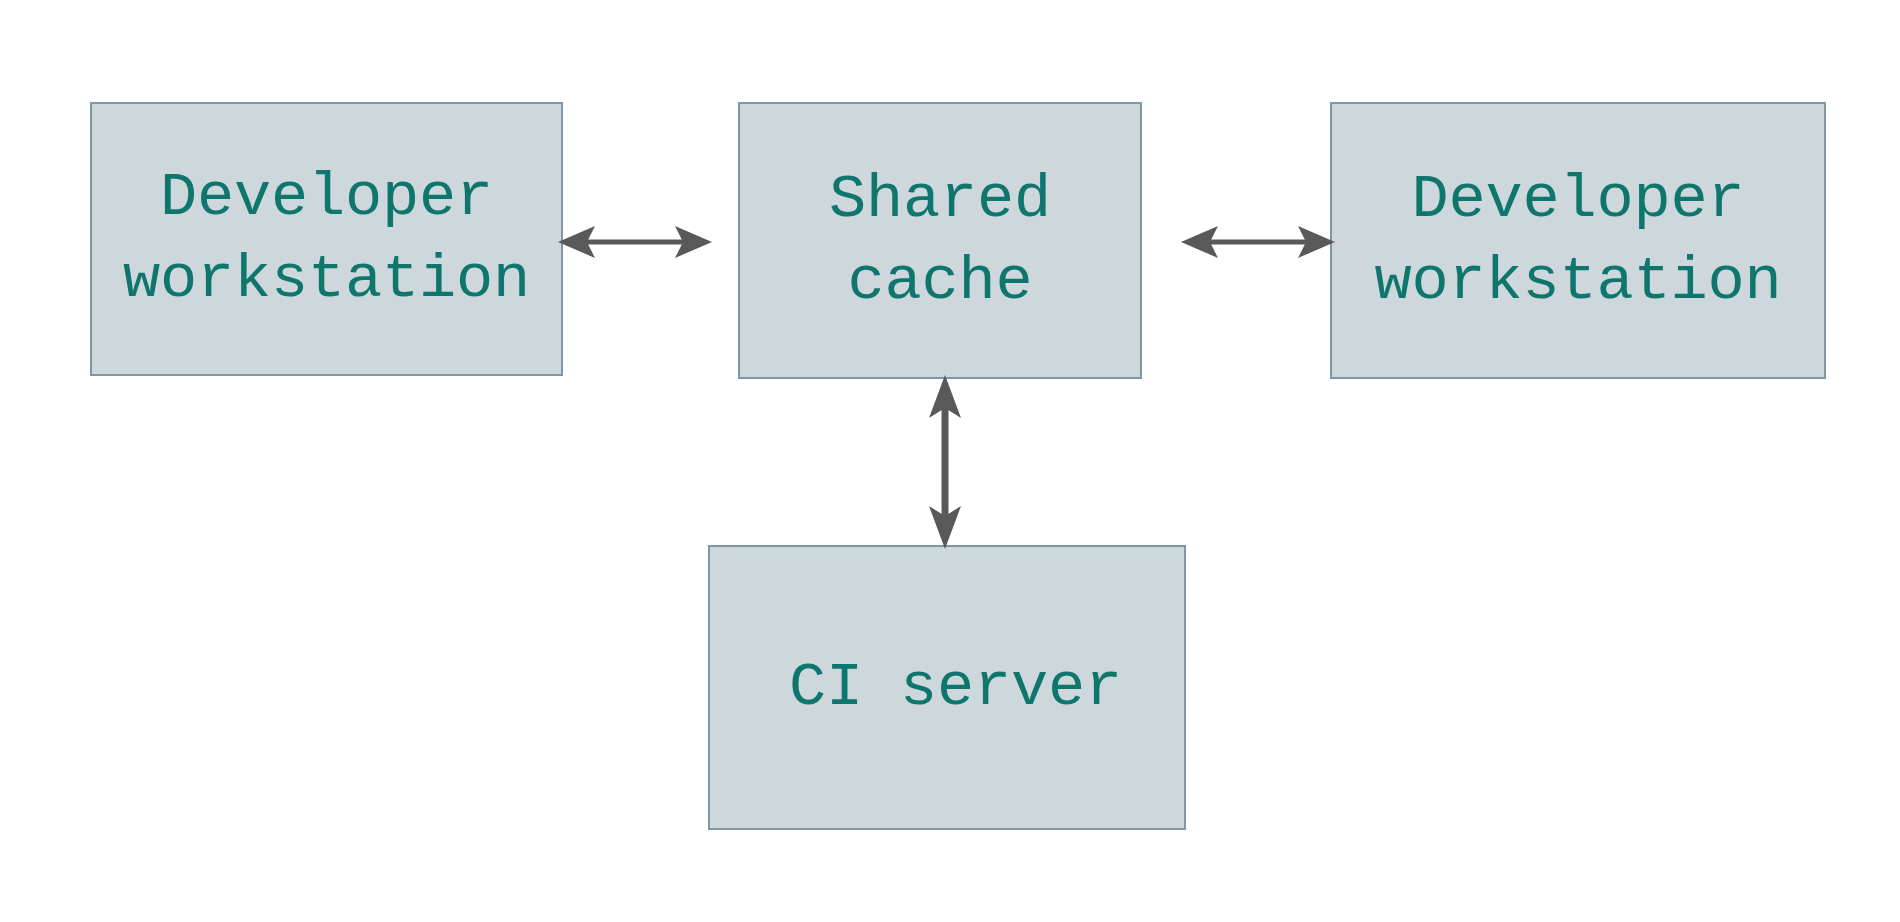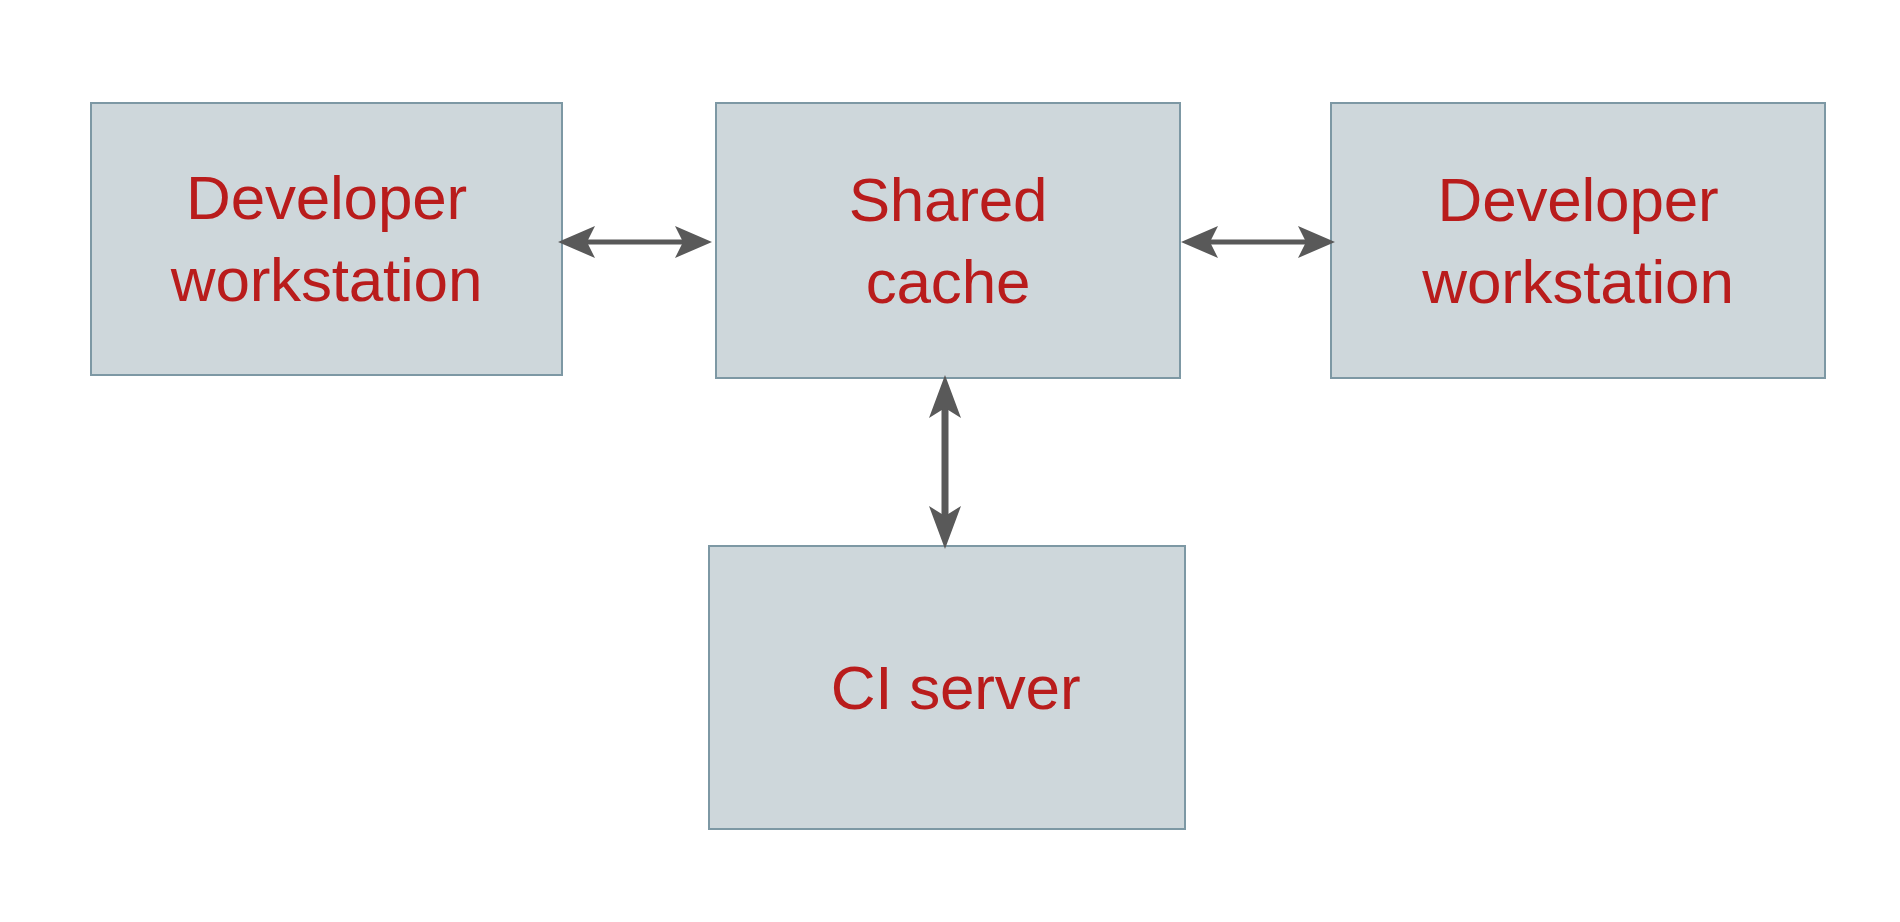--- a/index.html
+++ b/index.html
@@ -22,31 +22,31 @@
     position: absolute;
     box-sizing: border-box;
     background: #ced7db;
     border: 2px solid #7d98a4;
     display: flex;
     align-items: center;
     justify-content: center;
     text-align: center;
   }
   .node-label {
-    font-family: Liberation Sans, sans-serif;
+    font-family: Liberation Mono, monospace;
     font-size: 62px;
     line-height: 1.32;
-    color: #b91c1c;
+    color: #0f766e;
     font-weight: 400;
     letter-spacing: -0.2px;
     white-space: pre-line;
     padding: 0 6px;
   }
   #node-dev-left  { left: 90px;  top: 102px; width: 473px; height: 274px; }
-  #node-shared    { left: 715px; top: 102px; width: 466px; height: 277px; }
+  #node-shared    { left: 738px; top: 102px; width: 404px; height: 277px; }
   #node-dev-right { left: 1330px;top: 102px; width: 496px; height: 277px; }
   #node-ci        { left: 708px; top: 545px; width: 478px; height: 285px; padding-left: 17px; }
 
   .connector {
     position: absolute;
     overflow: visible;
   }
   #conn-left  { left: 555px;  top: 205px;  width: 160px; height: 74px; }
   #conn-right { left: 1178px; top: 205px;  width: 160px; height: 74px; }
   #conn-down  { left: 908px;  top: 372px;  width: 74px;  height: 180px; }

